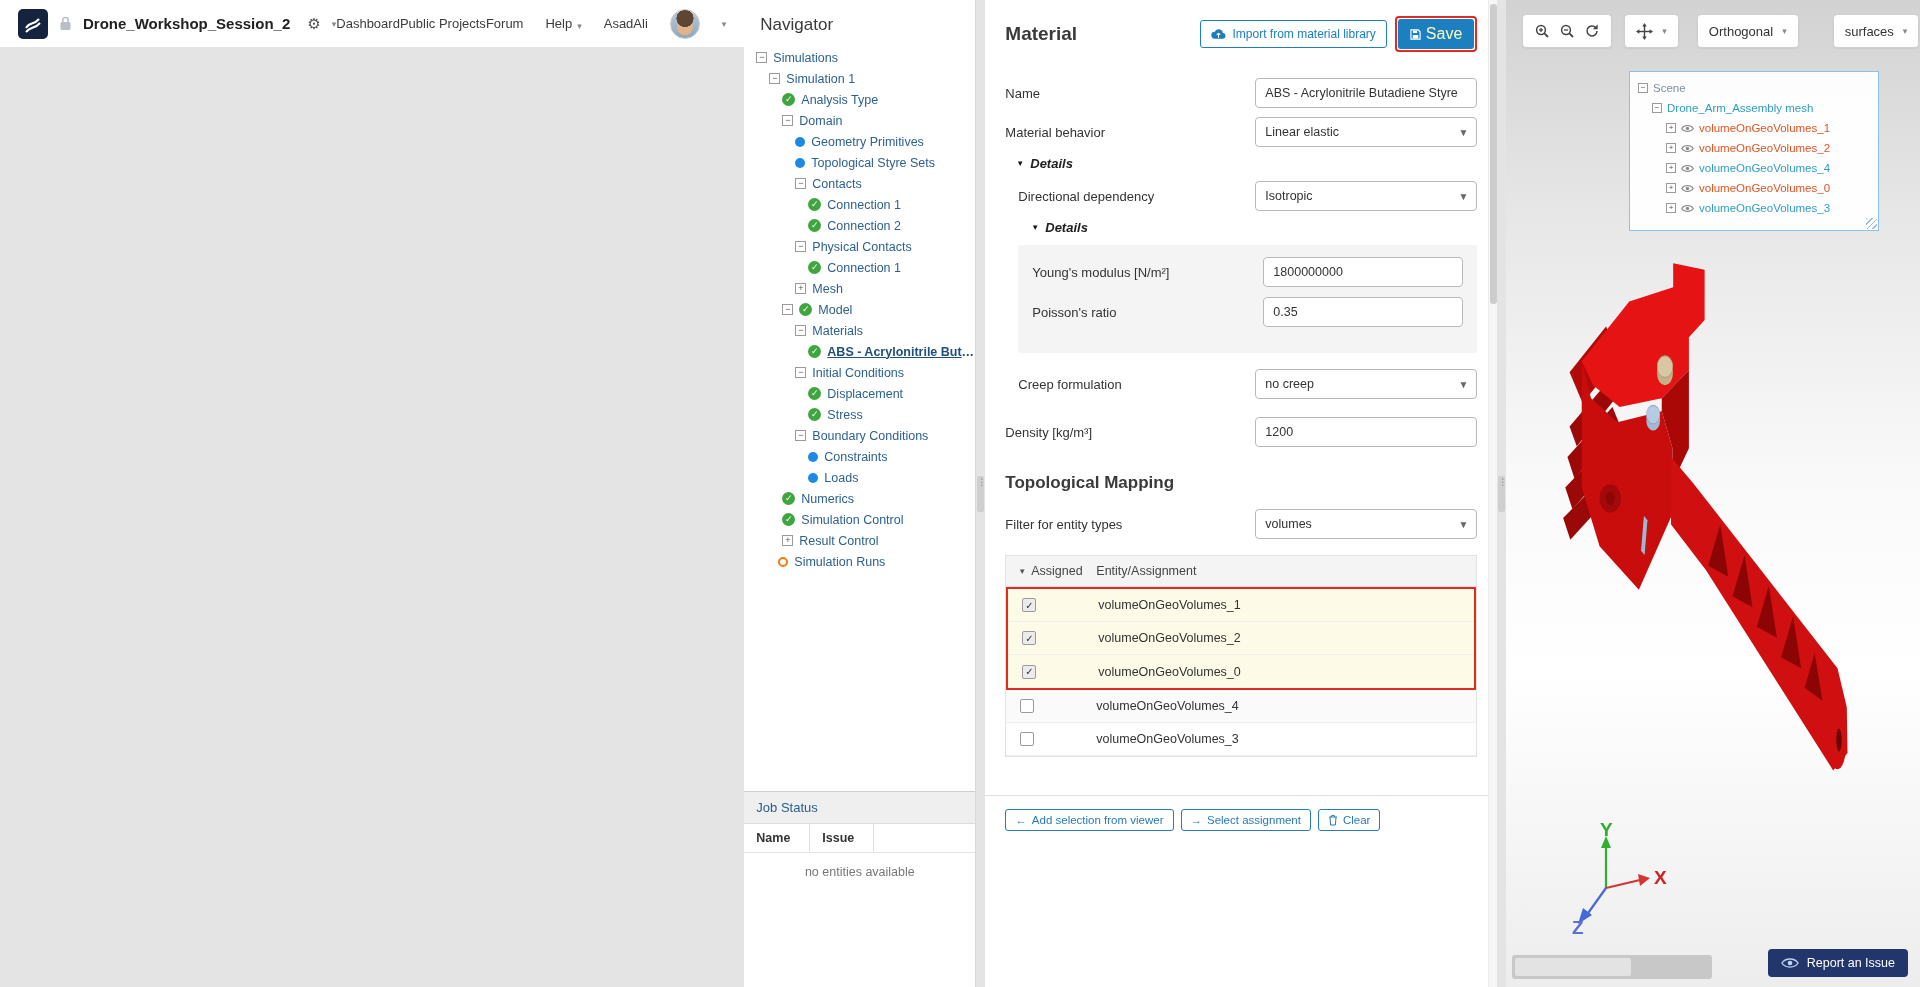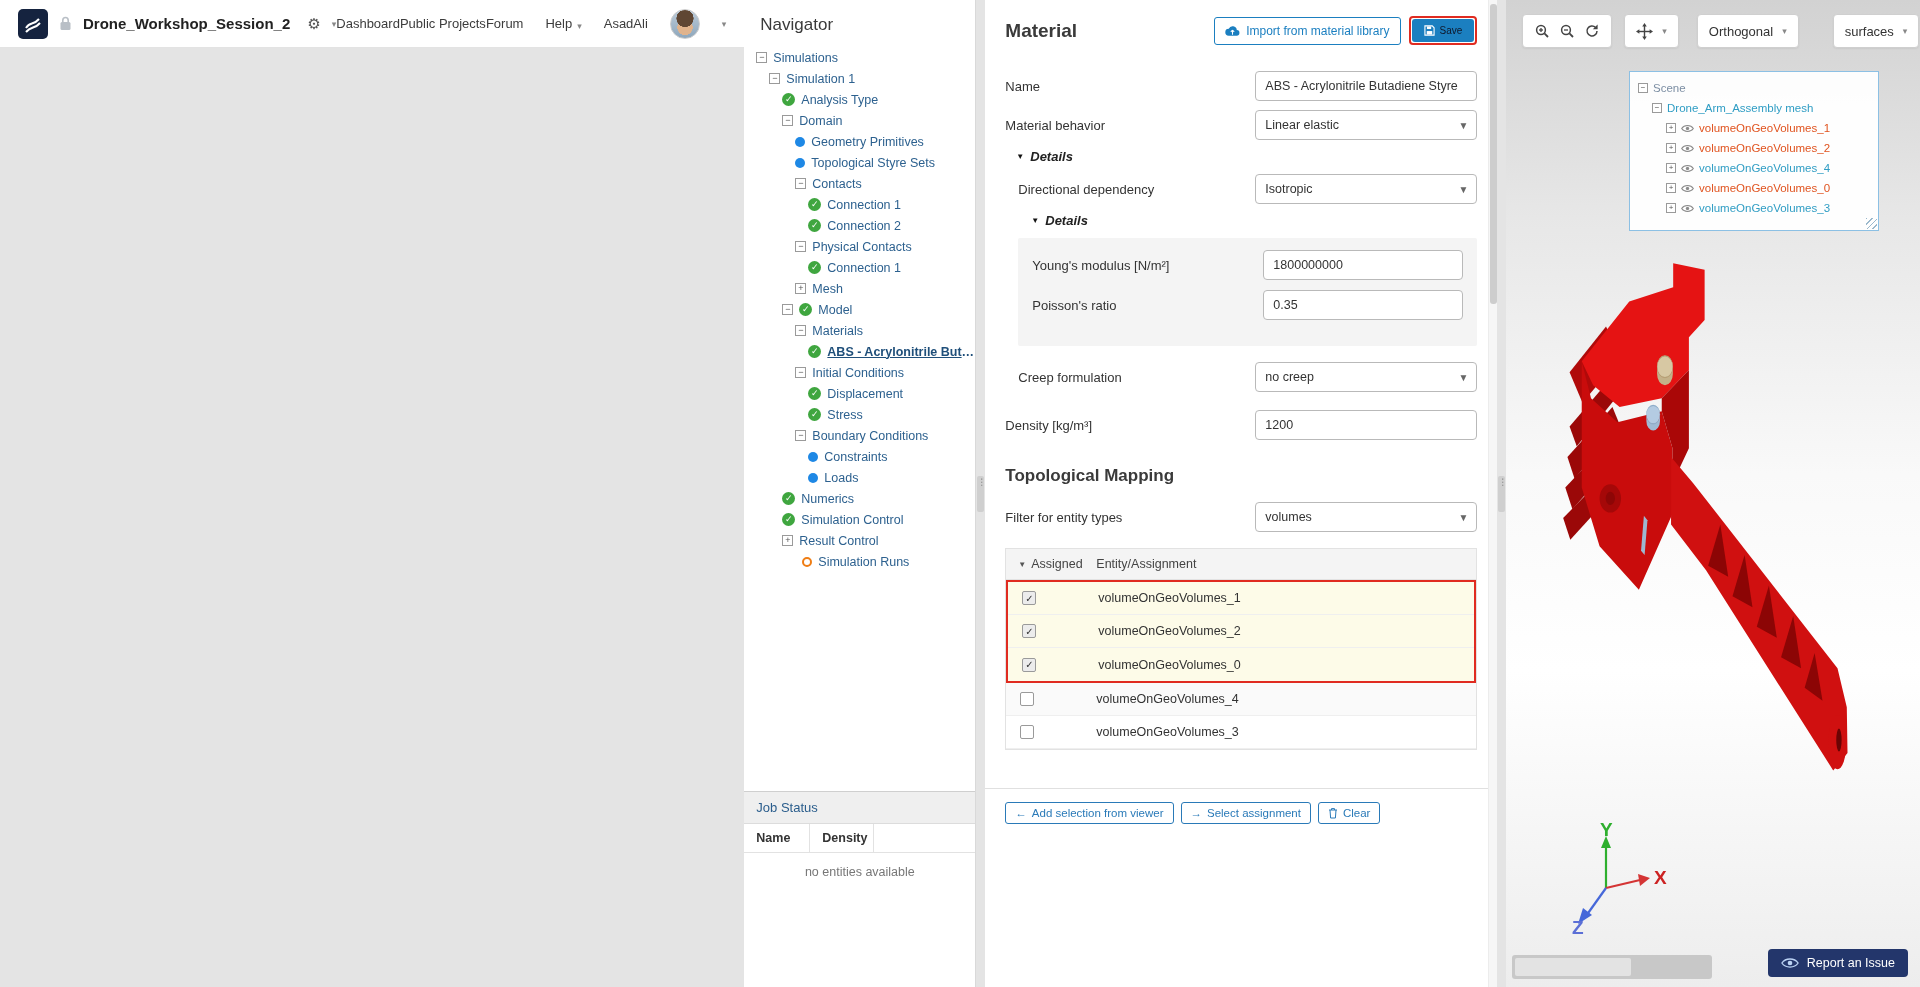--- a/index.html
+++ b/index.html
@@ -55,21 +55,21 @@
   .js-th:nth-child(2){width:64px}
   .js-empty{padding:12px;text-align:center;color:#777;font-size:12.5px}
 
   
   .mpanel{width:512px;background:#fff;position:relative;flex:none;overflow:hidden}
   .mp-head{display:flex;align-items:center;justify-content:space-between;padding:16px 20px 0}
   .mp-title{font-size:19px;font-weight:bold;color:#3a3a3a}
   .mp-actions{display:flex;align-items:center;gap:8px}
   .btn-outline{display:flex;align-items:center;gap:6px;border:1px solid #1b7fc0;color:#1b7fc0;background:#fff;font-size:12px;padding:6px 10px;border-radius:3px;cursor:pointer;white-space:nowrap}
   .annot-save{border:2px solid #e02b20;padding:1px;border-radius:4px}
-  .btn-primary{display:flex;align-items:center;gap:5px;background:#1b7fc0;color:#0f172a;font-size:10px;padding:6px 12px;border-radius:3px;cursor:pointer}
+  .btn-primary{display:flex;align-items:center;gap:5px;background:#1b7fc0;color:#fef9c3;font-size:16px;padding:6px 12px;border-radius:3px;cursor:pointer}
   .mp-body{padding-top:26px}
   .form-row{display:flex;justify-content:space-between;align-items:center;margin:0 20px 9px}
   .form-row label{font-size:13px;color:#333}
   .form-row.ind{margin-left:33px}
   .control{width:222px;height:30px;border:1px solid #b9b9b9;border-radius:4px;background:#fff;display:flex;align-items:center;padding:0 9px;font-size:12.5px;color:#333;position:relative;overflow:hidden;white-space:nowrap}
   input.control{outline:none}
   .select{cursor:pointer}
   .select .sel-caret{position:absolute;right:8px;color:#666;font-size:10px}
   .sec-head{display:flex;align-items:center;gap:6px;margin:4px 20px 10px 33px;font-style:italic;font-weight:bold;color:#222;font-size:13px;cursor:pointer}
   .sec-head.outer{margin-left:31px}
@@ -257,30 +257,30 @@
             <span class="lbl">Numerics</span>
           </div>
           <div class="tree-row" style="padding-left: 38px;">
             <span class="st-check">✓</span>
             <span class="lbl">Simulation Control</span>
           </div>
           <div class="tree-row" style="padding-left: 38px;">
             <span class="exp">+</span>
             <span class="lbl">Result Control</span>
           </div>
-          <div class="tree-row" style="padding-left: 58px; gap: 6px;">
+          <div class="tree-row" style="padding-left: 34px; gap: 6px;">
             <span class="st-ring"></span>
             <span class="lbl">Simulation Runs</span>
           </div>
         </div>
       <div class="jobstatus">
         <div class="js-head">Job Status</div>
         <div class="js-cols">
           <div class="js-th">Name</div>
-          <div class="js-th">Density</div>
+          <div class="js-th">Issue</div>
         </div>
         <div class="js-empty">no entities available</div>
       </div>
     </div>
 
     <div class="splitter">
         <div class="grip">⋮</div>
       </div>
 
     <div class="mpanel">

